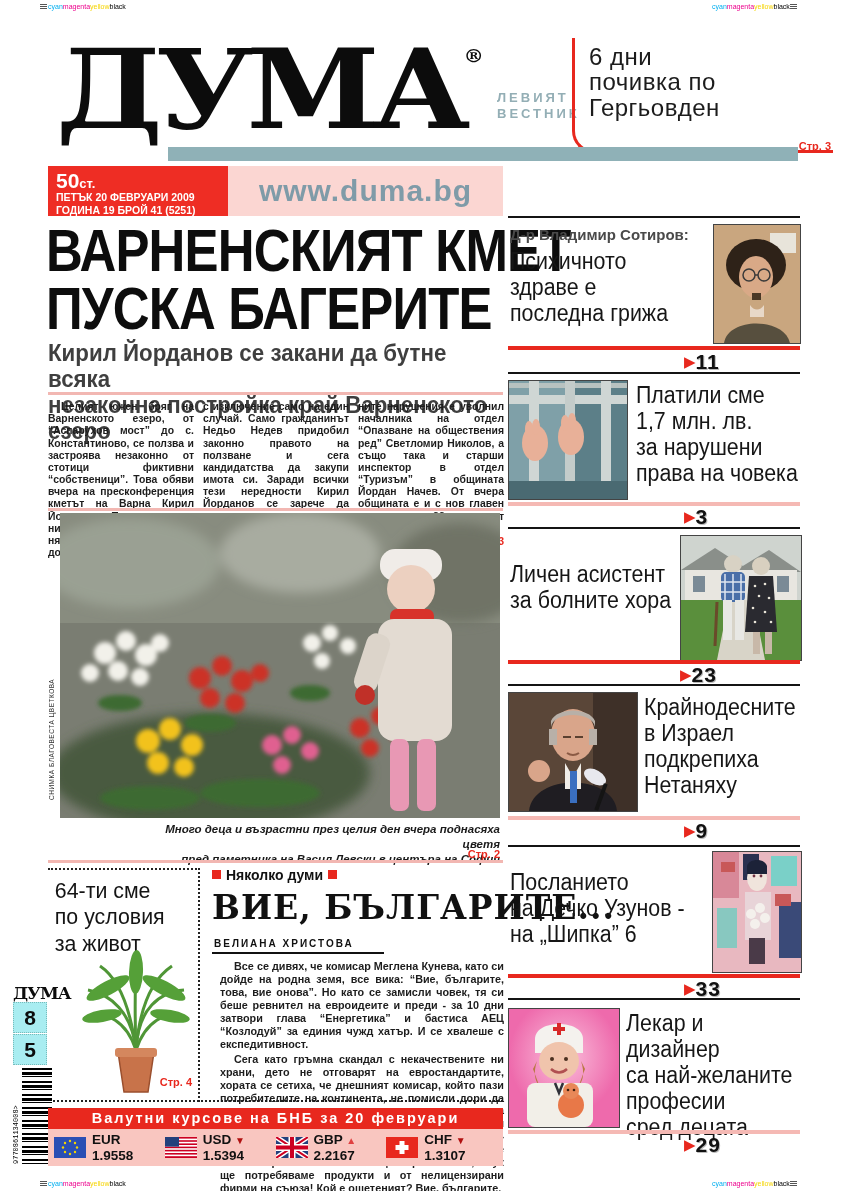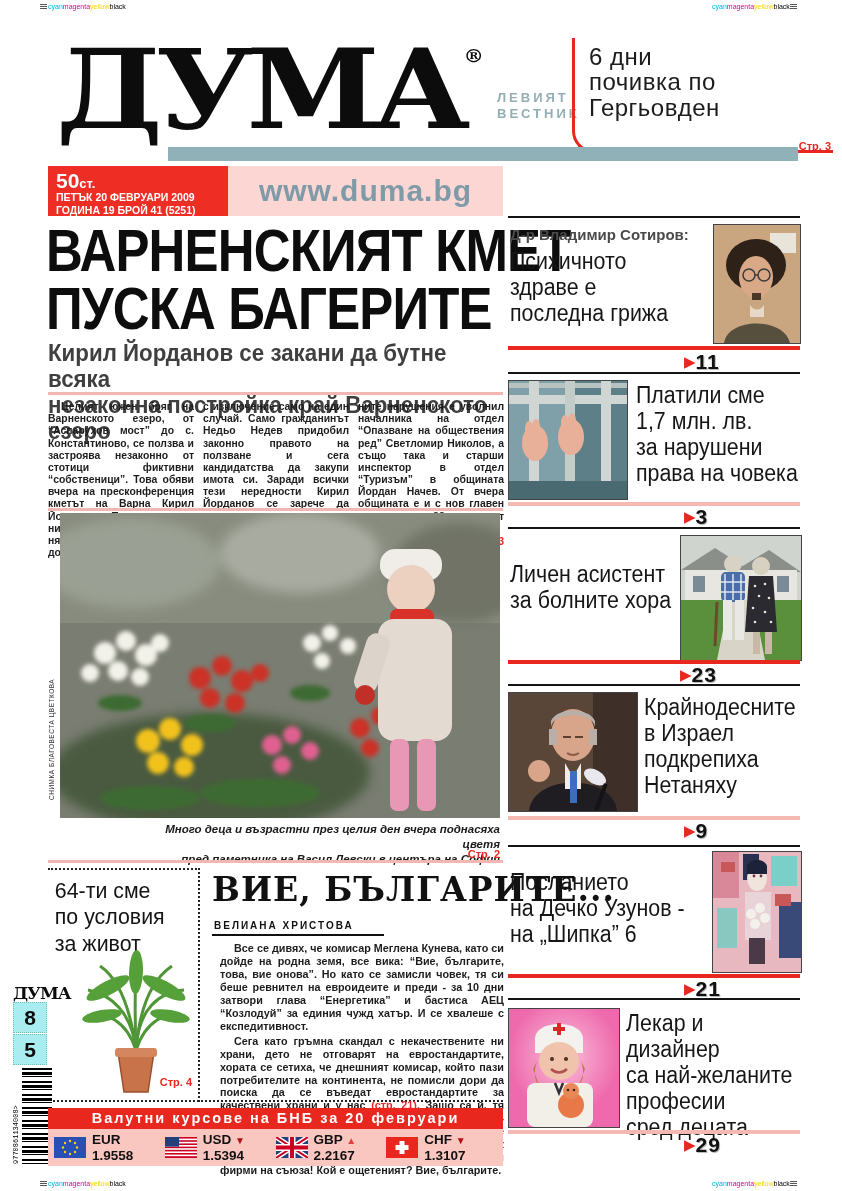--- a/index.html
+++ b/index.html
@@ -269,20 +269,23 @@
   </div>
   <div class="abs dotline" style="left:48px;top:1100px;width:455px;"></div>
 
   <div class="abs brand-mini" style="left:13px;top:983px;">ДУМА</div>
   <div class="abs cyanbox" style="left:13px;top:1002px;">8</div>
   <div class="abs cyanbox" style="left:13px;top:1034px;">5</div>
   <div class="abs barcode" style="left:22px;top:1068px;height:96px;"></div>
   <div class="abs barcode-num" style="left:12px;top:1164px;">9770861134008&gt;</div>
 
   <div class="abs" style="left:212px;top:866px;width:292px;">
+    <div>
+      <span class="redsq"></span><span class="kicker-op">Няколко думи</span><span class="redsq r"></span>
+    </div>
     <div class="op-title" style="margin-top:4px;">ВИЕ, БЪЛГАРИТЕ...</div>
     <div style="margin-top:6px;"><span class="op-author">ВЕЛИАНА ХРИСТОВА</span></div>
     <div class="op-text" style="margin-top:6px;">
       <p><span>Все се дивях, че комисар Меглена Кунева, като си дойде на родна земя, все вика: “Вие, българите, това, вие онова”. Но като се замисли човек, тя си беше ревнител на евроидеите и преди - за 10 дни затвори глава “Енергетика” и бастиса АЕЦ “Козлодуй” за единия чужд хатър. И се хвалеше с експедитивност.</span></p>
       <p><span>Сега като гръмна скандал с некачествените ни храни, дето не отговарят на евростандартите, хората се сетиха, че днешният комисар, който пази потребителите на континента, не помисли дори да поиска да се въведат евростандартите за качествени храни и у нас </span><span class="redlink">(стр. 21)</span><span>. Защо са й, тя открай време не ни има за хора “нас, българите” - за да влезем в ЕС, подписала, че нашите фирми ще изнасят храни само ако са лицензирани от ЕС, а тук ще потребяваме продукти и от нелицензирани фирми на съюза! Кой е ощетеният? Вие, българите.</span></p>
     </div>
   </div>
 
   <div class="abs" style="left:48px;top:1108px;width:455px;">
     <div class="cur-head">Валутни курсове на БНБ за 20 февруари</div>
@@ -505,21 +508,21 @@
           </g>
         <g fill="#c85858">
             <rect x="8" y="10" width="14" height="10"></rect>
             <rect x="62" y="42" width="16" height="12"></rect>
           </g>
         <rect x="36" y="86" width="16" height="26" fill="#4a3a48"></rect>
       </svg>
     </div>
     <div class="abs rr-rule-red" style="left:0;top:127px;width:292px;"></div>
     <div class="abs rr-page" style="left:176px;top:130px;">
-      <span class="tri">▶</span><span class="num">21</span>
+      <span class="tri">▶</span><span class="num">33</span>
     </div>
   </div>
 
   <div class="abs rr-item" style="left:508px;top:998px;width:292px;height:164px;">
     <div class="abs rr-photo" style="left:0;top:8px;width:110px;height:118px;">
       <svg width="110" height="118" viewBox="0 0 110 118">
         <rect width="110" height="118" fill="#f080b8"></rect>
         <rect width="110" height="118" fill="url(#gpink)"></rect>
         <defs>
             <radialGradient id="gpink" cx="50%" cy="40%">

